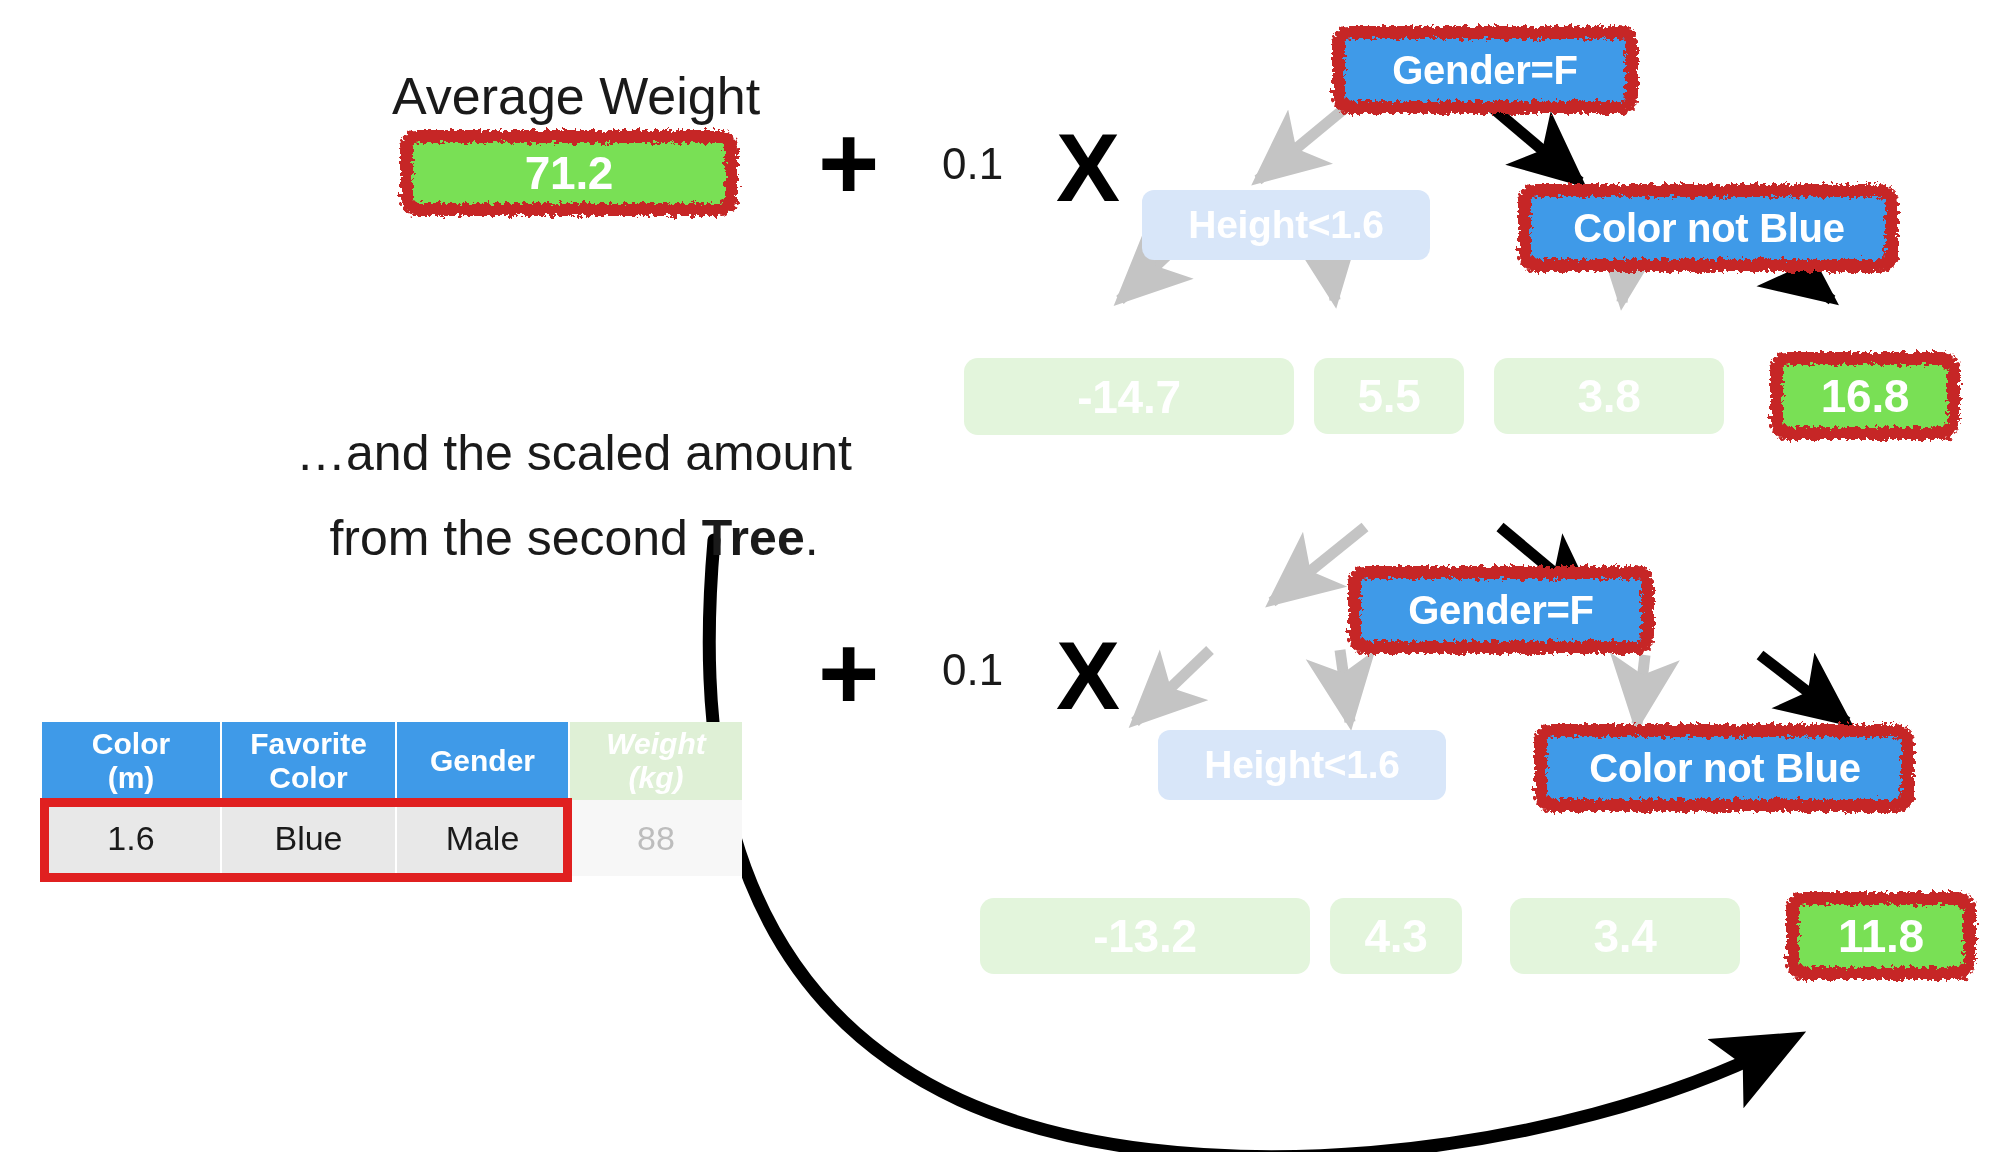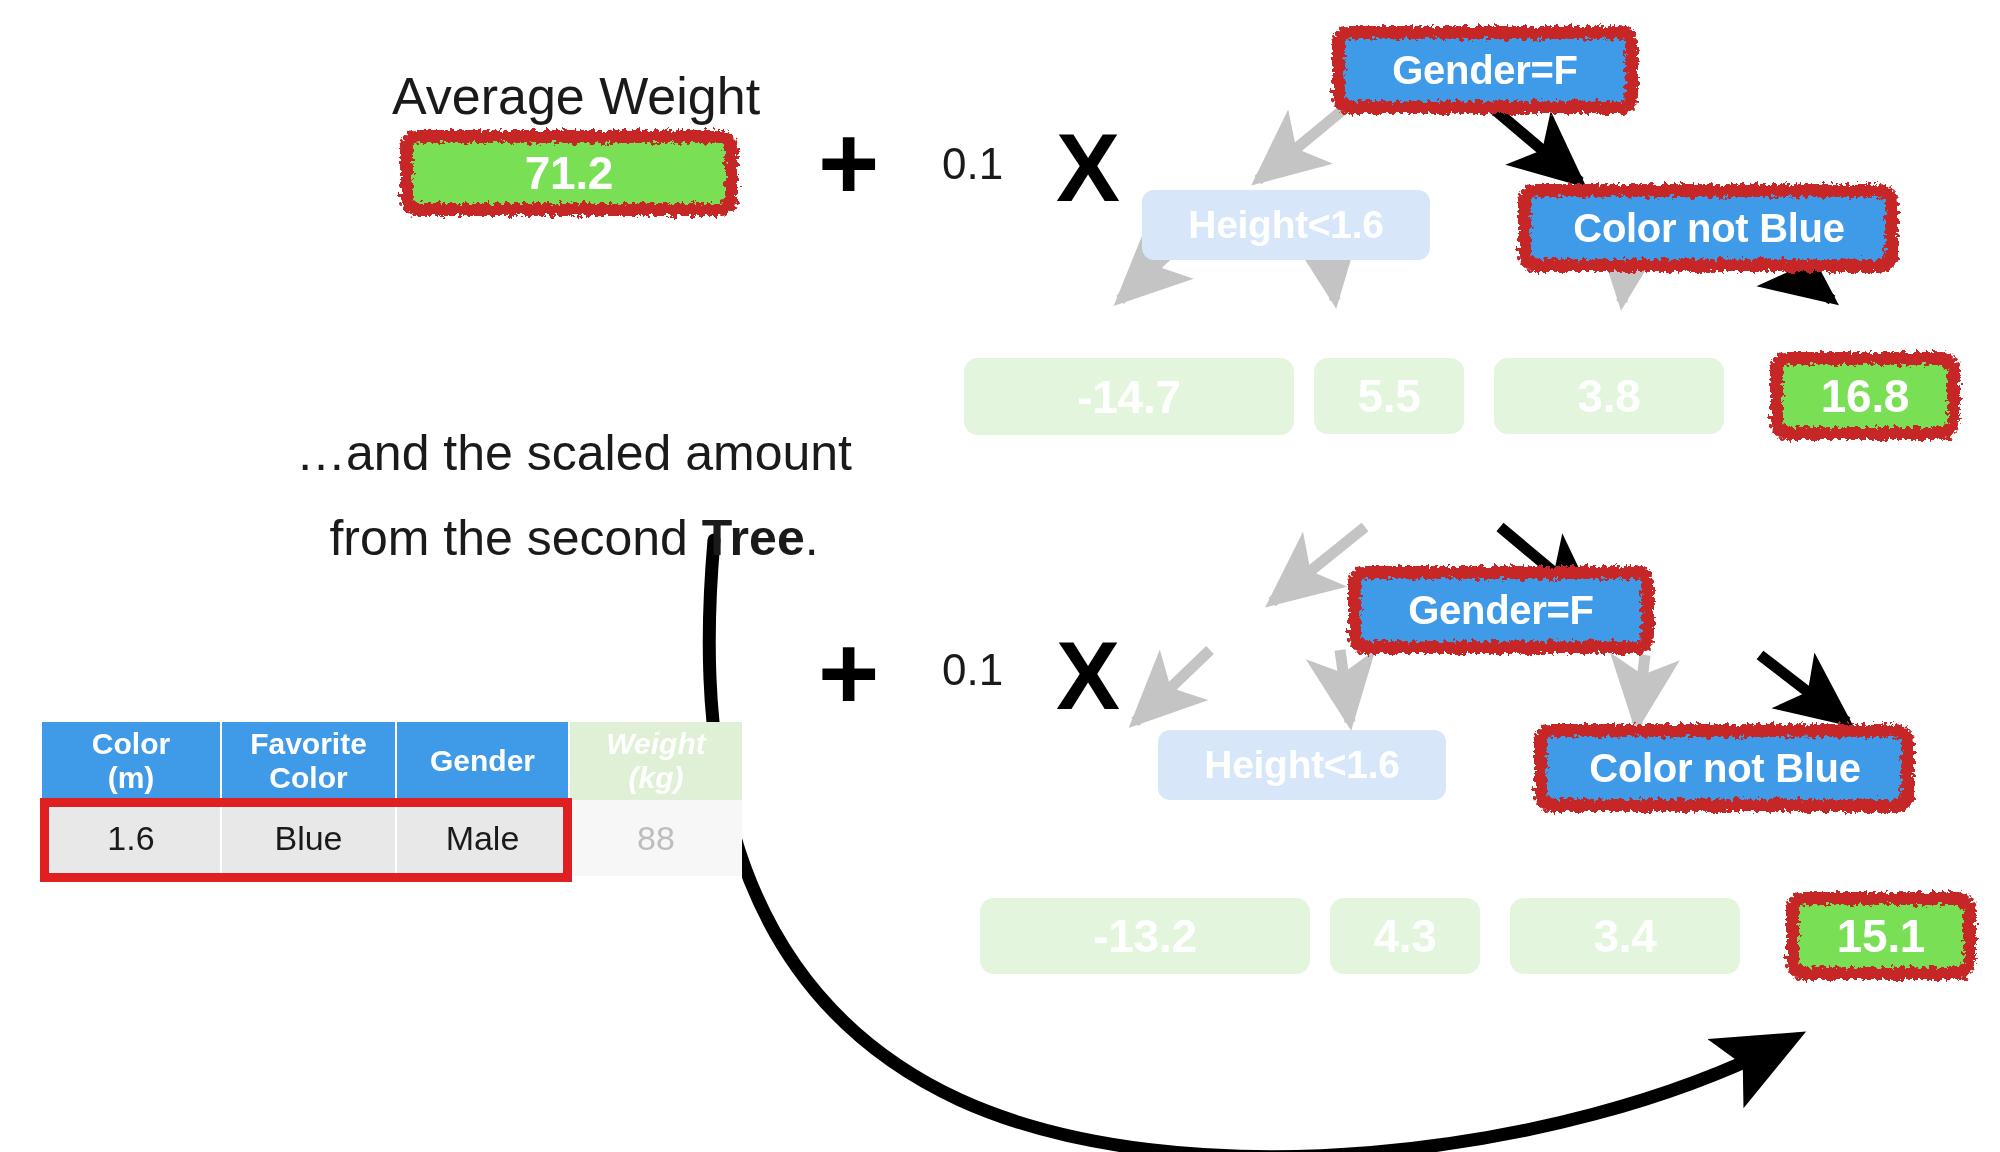--- a/index.html
+++ b/index.html
@@ -262,28 +262,28 @@
   </div>
 
   <div class="node blue" style="left:1540px; top:730px; width:370px; height:76px; font-size:40px;">
     <span>Color not Blue</span>
   </div>
   <div class="hl" style="left:1534px; top:724px; width:380px; height:88px;"></div>
 
   <div class="node leaf" style="left:980px; top:898px; width:330px; height:76px; font-size:46px;">
     <span>-13.2</span>
   </div>
-  <div class="node leaf" style="left:1330px; top:898px; width:150px; height:76px; font-size:46px;">
+  <div class="node leaf" style="left:1330px; top:898px; width:132px; height:76px; font-size:46px;">
     <span>4.3</span>
   </div>
   <div class="node leaf" style="left:1510px; top:898px; width:230px; height:76px; font-size:46px;">
     <span>3.4</span>
   </div>
   <div class="node green" style="left:1792px; top:898px; width:178px; height:76px; font-size:46px;">
-    <span>15.1</span>
+    <span>11.8</span>
   </div>
   <div class="hl" style="left:1786px; top:892px; width:190px; height:88px;"></div>
 
   <table class="tbl" style="left:42px; top:722px; width:700px;">
     <thead>
       <tr>
         <th style="width:180px;">
           <div>Color</div>
           <div>(m)</div>
         </th>

